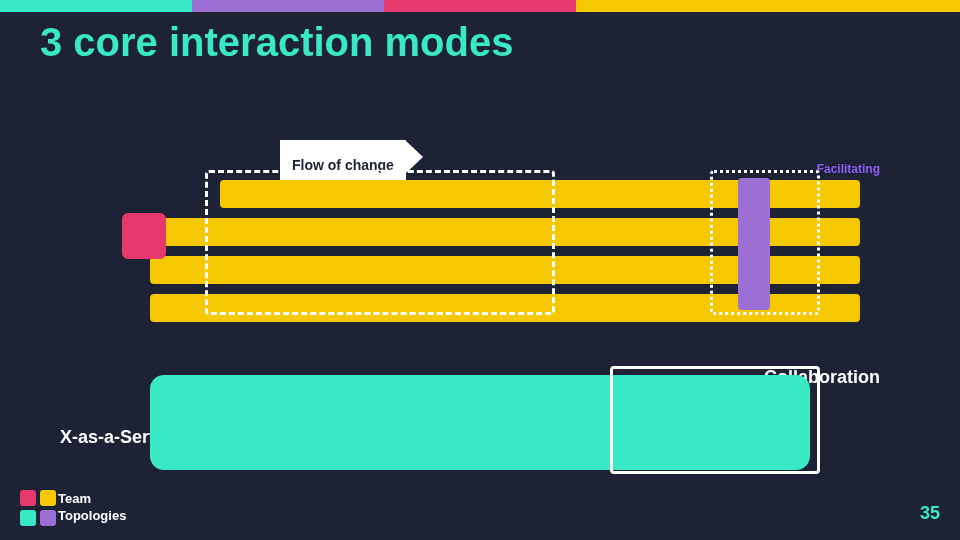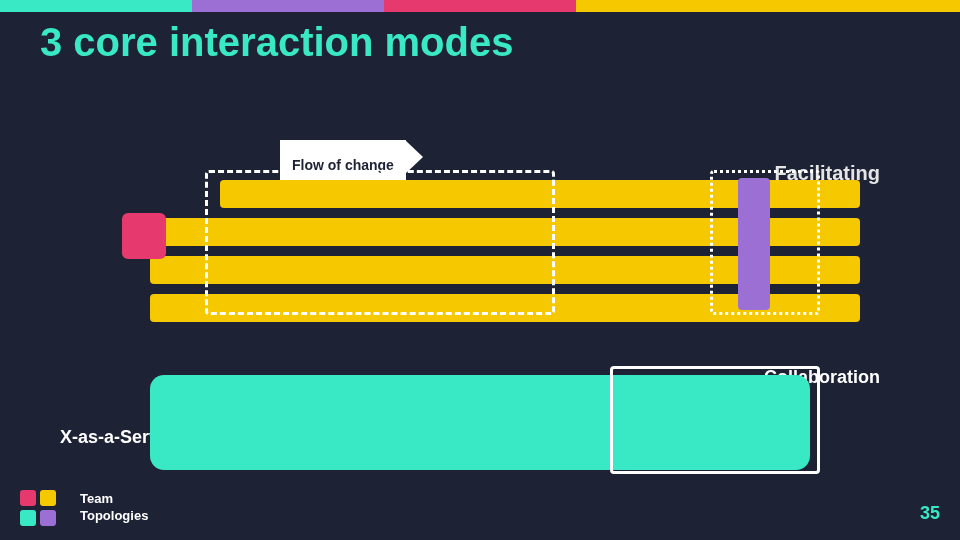--- a/index.html
+++ b/index.html
@@ -159,23 +159,23 @@
       border-radius: 4px;
       z-index: 6;
       background: transparent;
     }
 
     
     .label-facilitating {
       position: absolute;
       top: 22px;
       right: 20px;
-      font-size: 20px;
+      font-size: 12px;
       font-weight: 900;
-      color: #e5e5e5;
+      color: #8b5cf6;
       font-family: Arial, sans-serif;
     }
 
     .label-collaboration {
       position: absolute;
       bottom: 92px;
       right: 20px;
       font-size: 18px;
       font-weight: 900;
       color: white;
@@ -192,21 +192,21 @@
       font-family: Arial, sans-serif;
     }
 
     
     .logo {
       position: absolute;
       bottom: 14px;
       left: 20px;
       display: flex;
       align-items: center;
-      gap: 24px;
+      gap: 2px;
     }
 
     .logo-icon {
       width: 36px;
       height: 36px;
       position: relative;
     }
 
     .logo-text {
       color: white;

